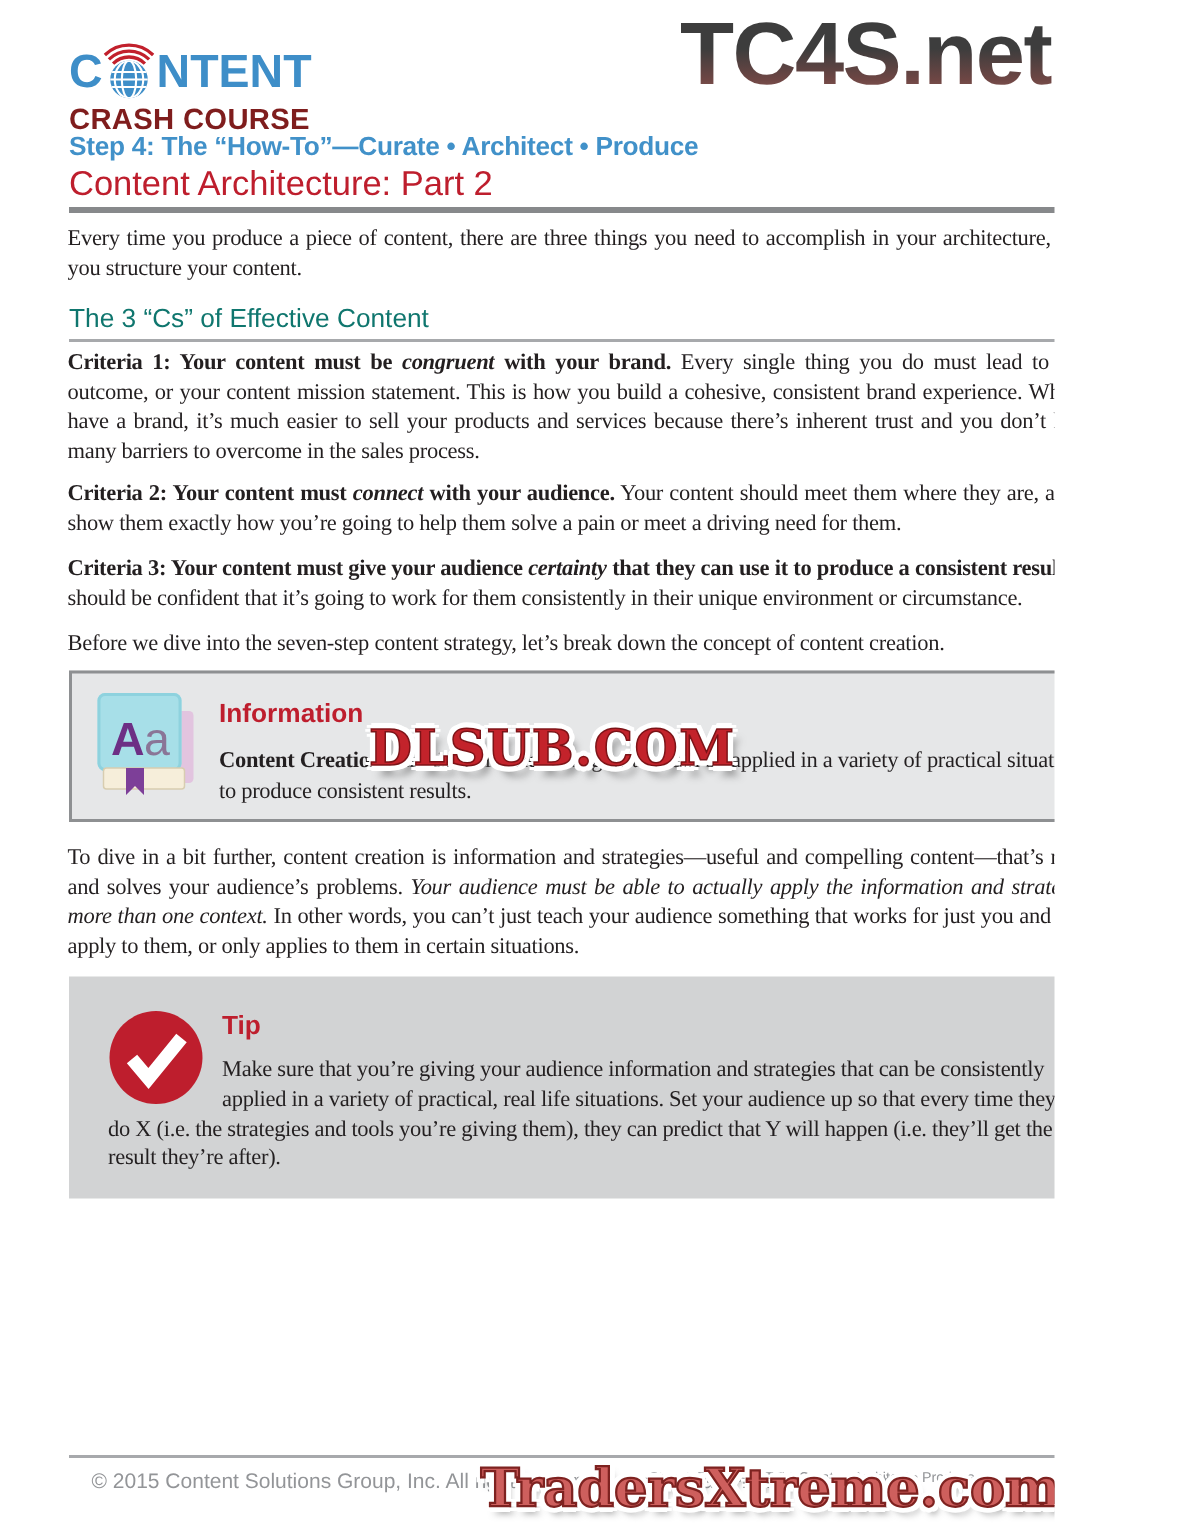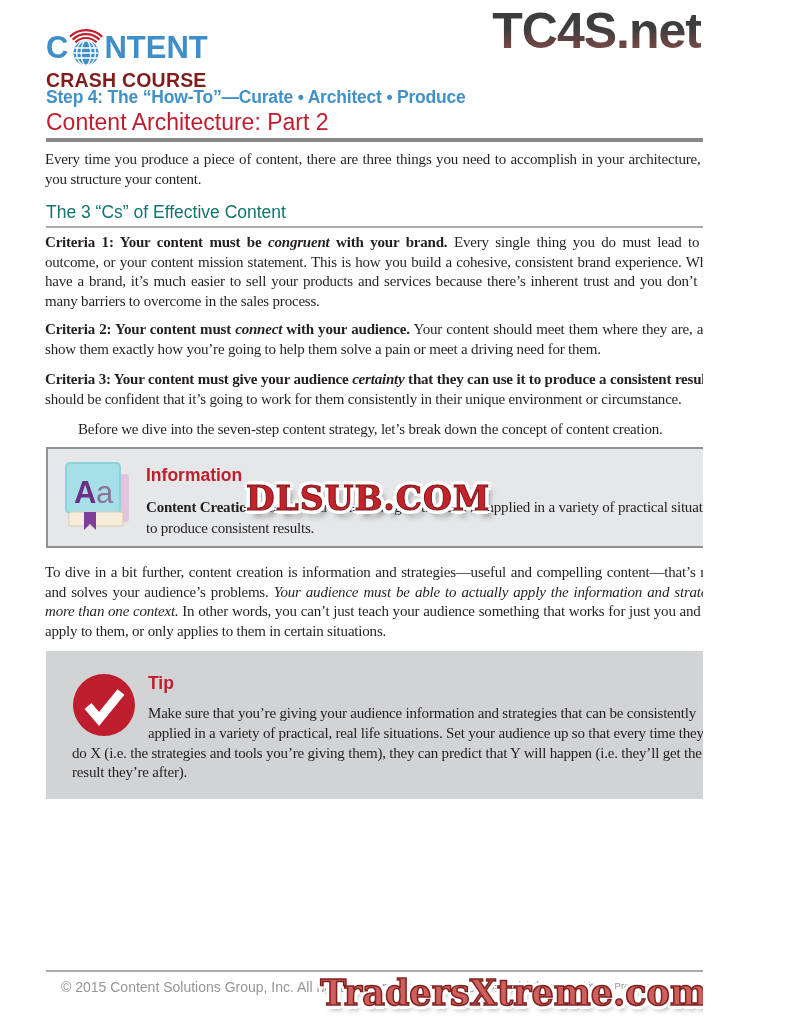--- a/index.html
+++ b/index.html
@@ -8,21 +8,21 @@
 
   
   .logo{position:absolute;left:46px;top:20px;}
   .logo-top{font-family:"Liberation Sans",sans-serif;font-weight:700;font-size:31px;line-height:1;
             color:#3e8ec8;letter-spacing:0px;white-space:nowrap;}
   .logo-top svg{vertical-align:-8px;margin:0 1px;}
   .logo-bottom{font-family:"Liberation Sans",sans-serif;font-weight:700;font-size:19.5px;
                color:#7f1d1d;letter-spacing:0.2px;margin-top:3px;}
 
   .wm-tc4s{position:absolute;top:2px;right:2px;font-family:"Liberation Sans",sans-serif;
-           font-weight:700;font-size:50px;letter-spacing:-1px;color:#3f3b3b;}
+           font-weight:700;font-size:59px;letter-spacing:-1px;color:#3f3b3b;}
   @supports ((-webkit-background-clip:text) or (background-clip:text)){
     .wm-tc4s{background:linear-gradient(180deg,#3d3d3d 0%,#3d3d3d 45%,#6e4644 75%,#996560 100%);
              -webkit-background-clip:text;background-clip:text;color:transparent;}
   }
 
   .step-heading{position:absolute;left:46px;top:87px;font-family:"Liberation Sans",sans-serif;
                 font-weight:700;font-size:17.5px;color:#4191c9;letter-spacing:-0.2px;white-space:nowrap;}
   .page-title{position:absolute;left:46px;top:109px;font-family:"Liberation Sans",sans-serif;
               font-weight:400;font-size:23px;color:#be1e2d;}
   .rule-thick{position:absolute;left:46px;top:138px;width:701px;height:4px;background:#87898b;}
@@ -111,21 +111,21 @@
 
   <div class="section-heading">The 3 “Cs” of Effective Content</div>
   <div class="rule-thin"></div>
 
   <p class="para" style="top:233px;"><b>Criteria 1: Your content must be </b><span class="bi">congruent</span><b> with your brand.</b><span> Every single thing you do must lead to a clear outcome, or your content mission statement. This is how you build a cohesive, consistent brand experience. When you have a brand, it’s much easier to sell your products and services because there’s inherent trust and you don’t have as many barriers to overcome in the sales process.</span></p>
 
   <p class="para" style="top:320px;"><b>Criteria 2: Your content must </b><span class="bi">connect</span><b> with your audience.</b><span> Your content should meet them where they are, and then show them exactly how you’re going to help them solve a pain or meet a driving need for them.</span></p>
 
   <p class="para" style="top:370px;"><b>Criteria 3: Your content must give your audience </b><span class="bi">certainty</span><b> that they can use it to produce a consistent result.</b><span> They should be confident that it’s going to work for them consistently in their unique environment or circumstance.</span></p>
 
-  <p class="para" style="top:420px;text-align:left;margin-left:33px;">Before we dive into the seven-step content strategy, let’s break down the concept of content creation.</p>
+  <p class="para" style="top:420px;text-align:left;">Before we dive into the seven-step content strategy, let’s break down the concept of content creation.</p>
 
   <div class="def-box">
     <svg class="def-icon" width="70" height="74" viewBox="0 0 70 74">
       <rect x="16" y="14" width="50" height="48" rx="3" fill="#e2c4df"></rect>
       <rect x="2" y="2" width="56" height="52" rx="5" fill="#a7dfe8"></rect>
       <rect x="3" y="3" width="54" height="50" rx="4" fill="none" stroke="#8ed2de" stroke-width="2"></rect>
       <text x="11" y="43" font-family="Liberation Sans, sans-serif" font-weight="bold" font-size="31" fill="#6d2f85">A</text>
       <text x="33" y="43" font-family="Liberation Sans, sans-serif" font-size="31" fill="#8a7597">a</text>
       <rect x="6" y="52" width="54" height="14" rx="2" fill="#f6eeda" stroke="#d8cdb0" stroke-width="1"></rect>
       <path d="M21 52 v18 l6 -6 6 6 v-18 z" fill="#7d3f98"></path>

